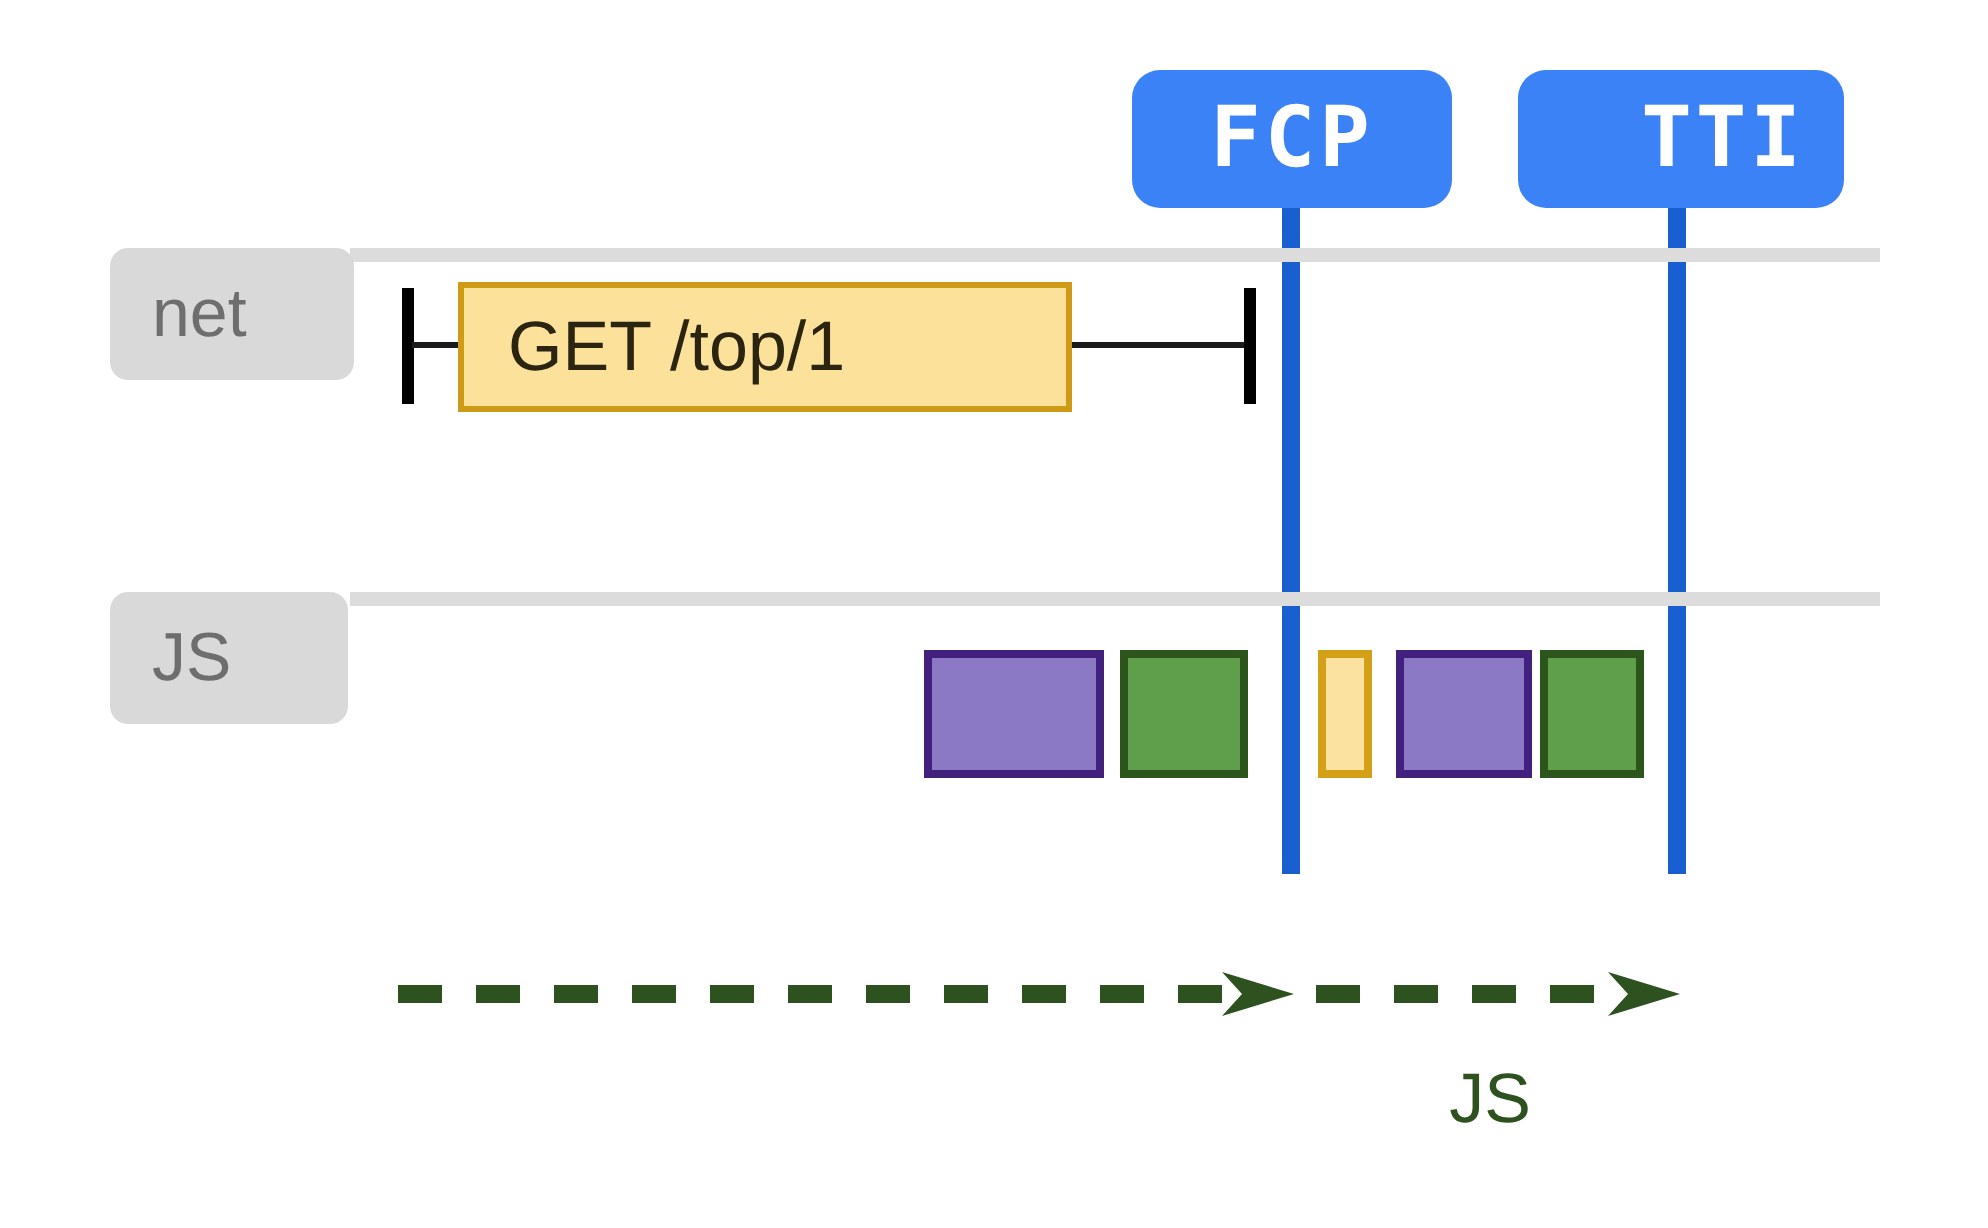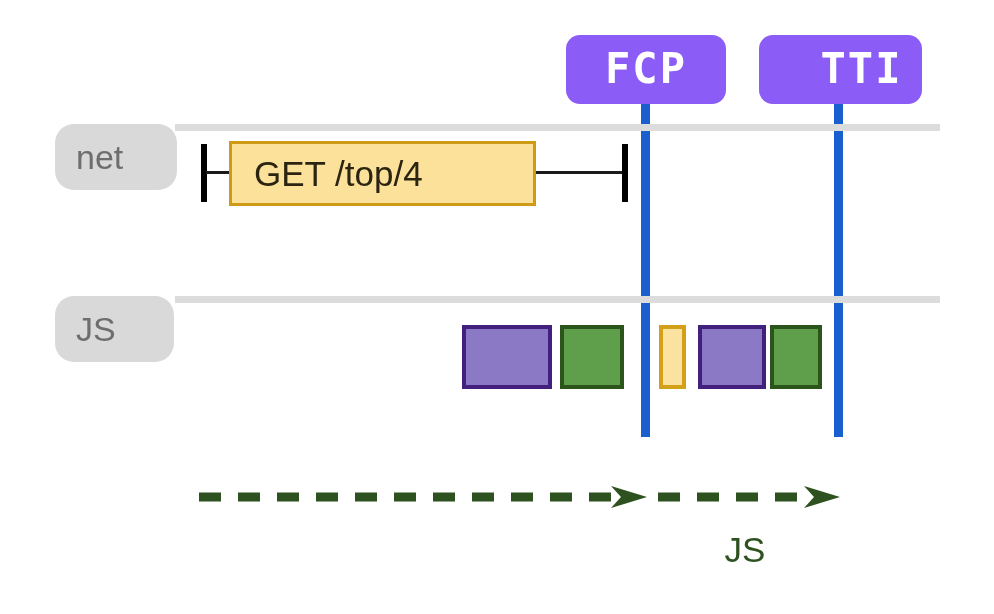--- a/index.html
+++ b/index.html
@@ -18,21 +18,21 @@
     background: #ffffff;
     overflow: hidden;
   }
 
   
   .marker-badge {
     position: absolute;
     display: flex;
     align-items: center;
     justify-content: center;
-    background: #8b5cf6;
+    background: #3b82f6;
     border-radius: 14px;
     color: #ffffff;
     font-family: "DejaVu Sans Mono", "Liberation Mono", monospace;
     font-weight: bold;
     font-size: 42px;
     letter-spacing: 2px;
     box-sizing: border-box;
     padding-bottom: 2px;
   }
   .marker-line {
@@ -45,21 +45,21 @@
   .track-line {
     position: absolute;
     height: 7px;
     background: #dcdcdc;
   }
   .track-label {
     position: absolute;
     display: flex;
     align-items: center;
     background: #d9d9d9;
-    border-radius: 19px;
+    border-radius: 9px;
     color: #6e6e6e;
     font-size: 34px;
     padding-left: 21px;
     box-sizing: border-box;
   }
 
   
   .whisker {
     position: absolute;
     width: 6px;
@@ -121,21 +121,21 @@
   </div>
 
   <div class="track-line" style="left:175px; top:124px; width:765px;"></div>
   <div class="track-label" style="left:55px; top:124px; width:122px; height:66px;">
     <span>net</span>
   </div>
 
   <div class="whisker" style="left:201px; top:144px; height:58px;"></div>
   <div class="whisker-stem" style="left:206px; top:171px; width:26px;"></div>
   <div class="request-bar" style="left:229px; top:141px; width:307px; height:65px;">
-    <span>GET /top/4</span>
+    <span>GET /top/1</span>
   </div>
   <div class="whisker-stem" style="left:536px; top:171px; width:90px;"></div>
   <div class="whisker" style="left:622px; top:144px; height:58px;"></div>
 
   <div class="track-line" style="left:175px; top:296px; width:765px;"></div>
   <div class="track-label" style="left:55px; top:296px; width:119px; height:66px;">
     <span>JS</span>
   </div>
 
   <div class="task-block task-purple" style="left:462px; top:325px; width:90px; height:64px;"></div>

